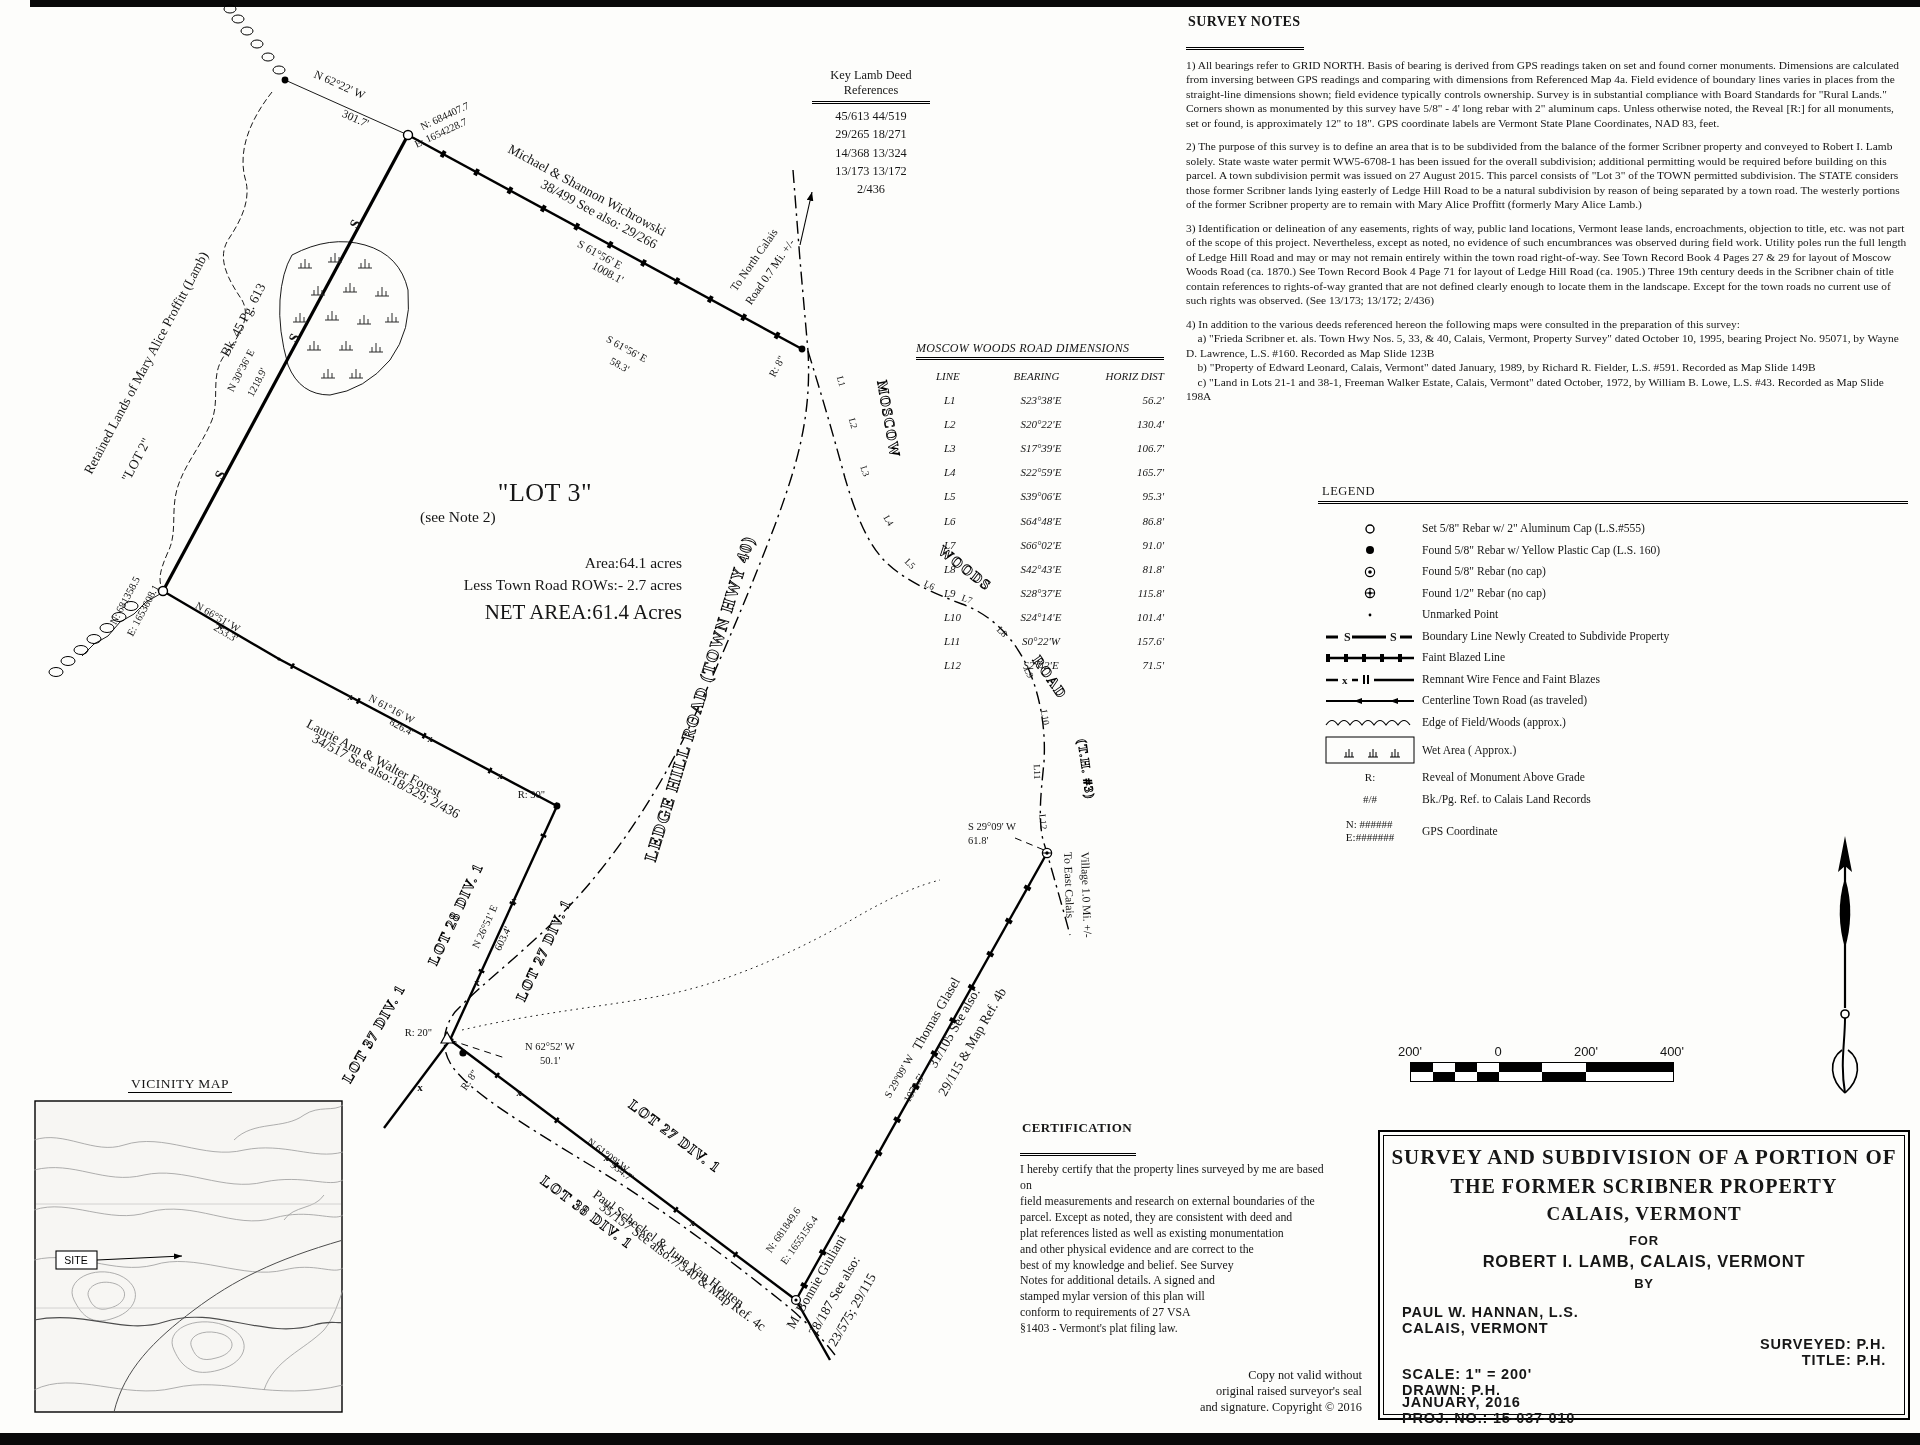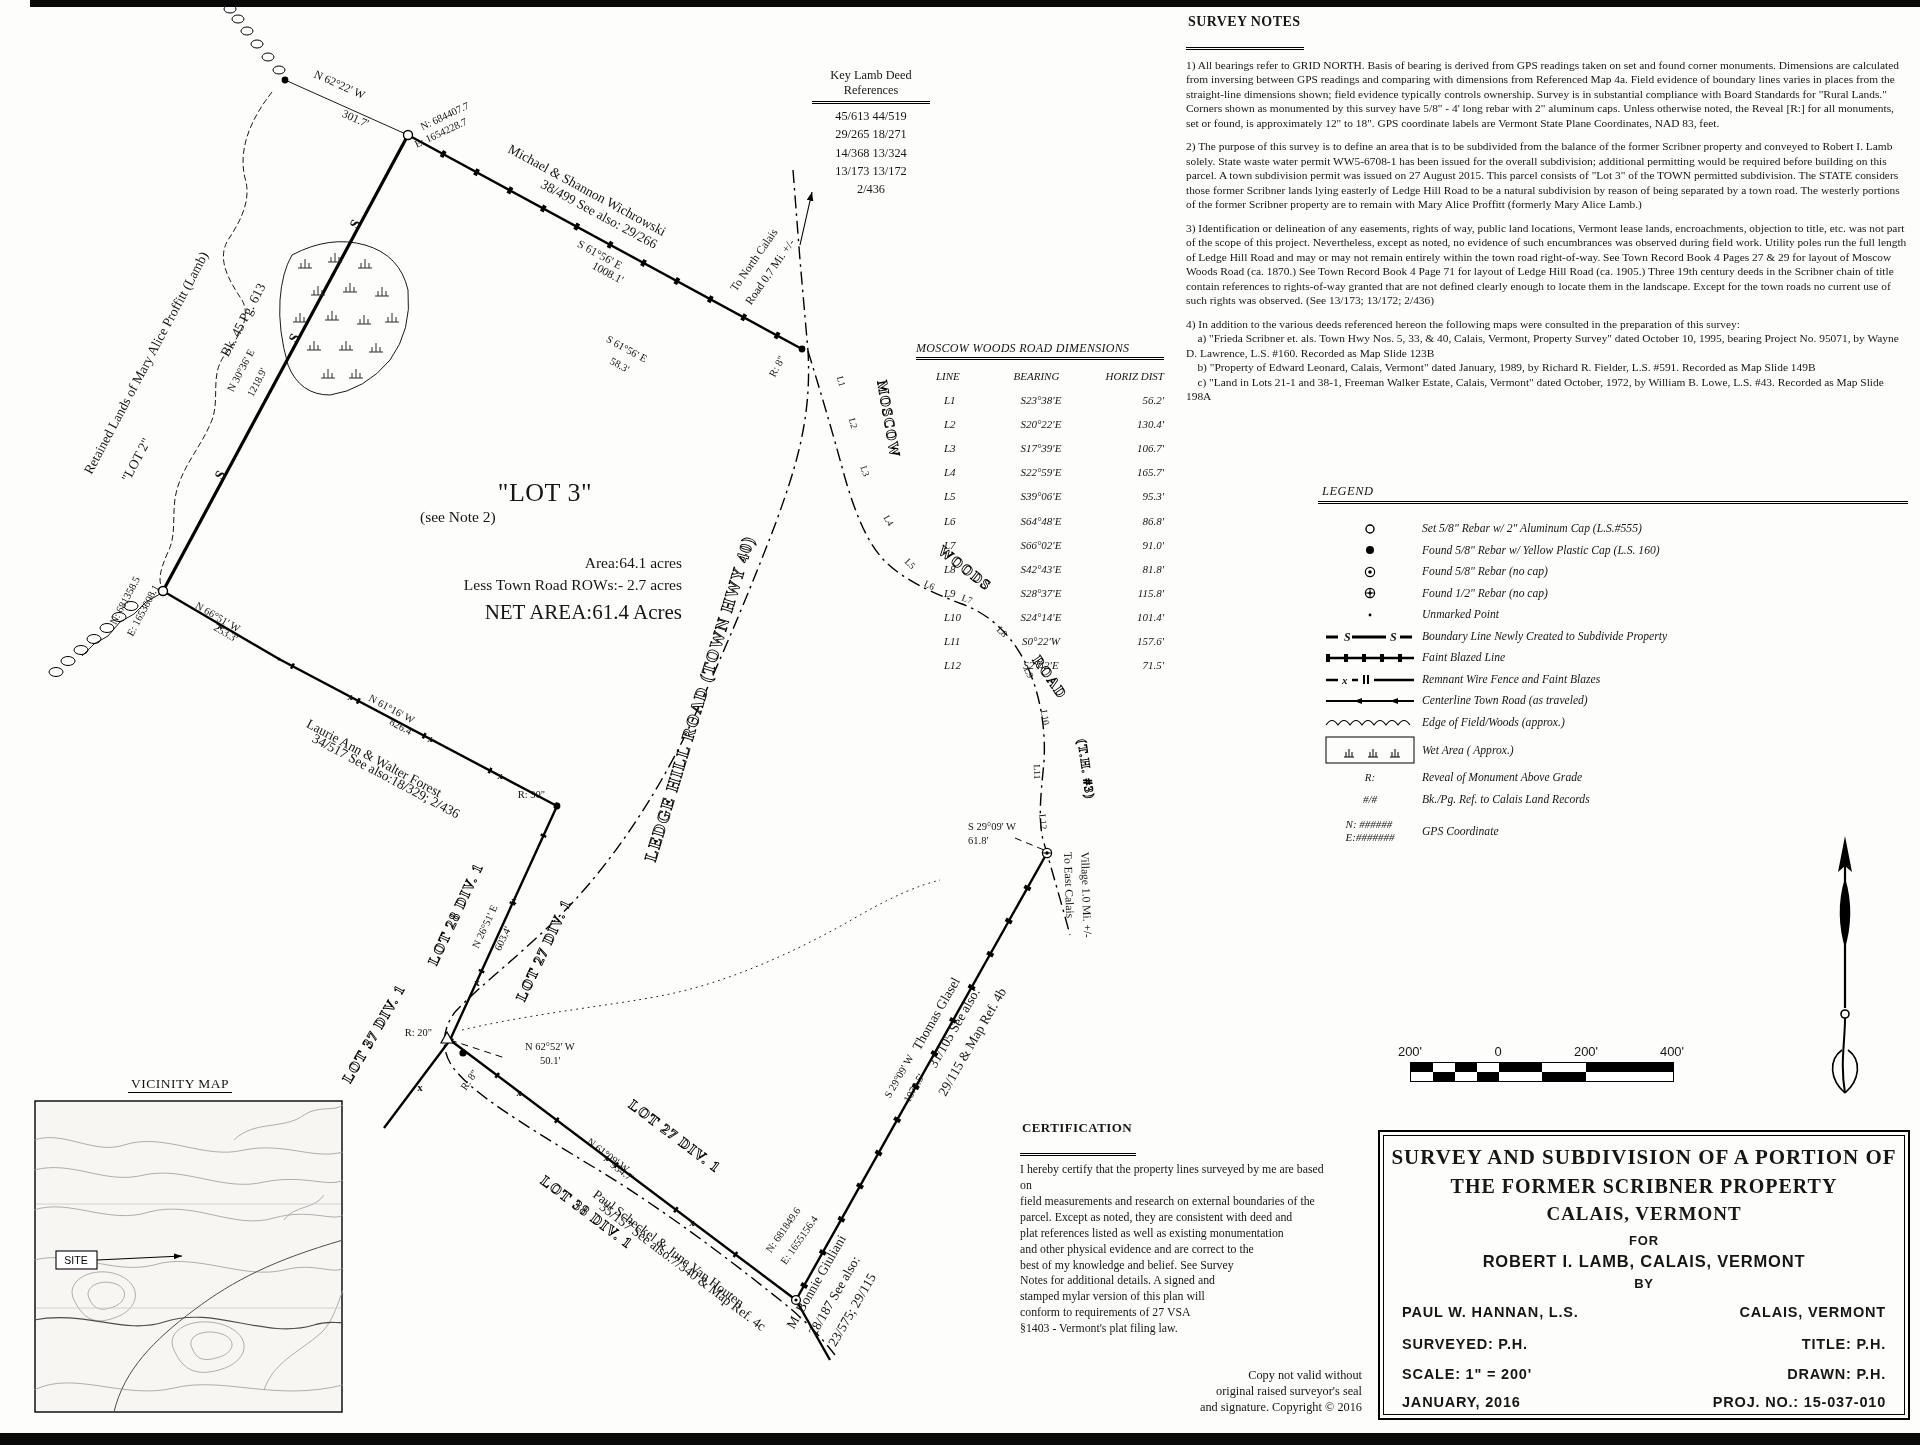--- a/index.html
+++ b/index.html
@@ -22,21 +22,21 @@
   .legend .lt{font-size:12.5px;letter-spacing:.5px;border-bottom:3px double #000;display:block;padding:0 0 2px 4px;margin-bottom:14px;}
   .lg-row{display:flex;align-items:center;min-height:21.5px;font-size:11.6px;}
   .lg-sym{width:104px;display:flex;justify-content:center;align-items:center;flex:none;}
   .lg-symtxt{font-size:11px;white-space:pre-line;text-align:left;line-height:1.2;}
   .cert .body{font-size:11.8px;line-height:1.35;white-space:pre-line;margin-top:6px;}
   
   .tblock{border:2.5px solid #000;}
   .tblock .inner{position:absolute;inset:3px;border:1.2px solid #000;}
   .tb-big{font-weight:bold;text-align:center;letter-spacing:1px;line-height:1.32;}
   .tb-sans{font-family:"Liberation Sans",sans-serif;font-weight:bold;letter-spacing:.8px;font-size:14.5px;}
-  .tb-row{position:absolute;left:22px;right:22px;display:flex;justify-content:space-between;}
+  .tb-row{position:absolute;left:22px;right:22px;display:flex;justify-content:space-between;flex-direction:column;}
   
   .sb-wrap{font-family:"Liberation Sans",sans-serif;font-size:13px;}
   .sb-labels{position:relative;height:18px;}
   .sb-labels span{position:absolute;transform:translateX(-50%);}
   .sbar{display:flex;flex-direction:column;border:1.5px solid #000;width:262px;}
   .sb-r{display:flex;height:9px;}
   .sb-r div{height:100%;}
   .bk{background:#000;} .wt{background:#fff;}
   .copy{font-size:12.3px;text-align:right;line-height:1.3;white-space:pre-line;}
   .vtitle{font-size:13.5px;letter-spacing:.5px;border-bottom:1.5px solid #000;padding:0 3px 1px 3px;}
@@ -356,21 +356,21 @@
         <span class="c2">S0°22'W</span>
         <span class="c3">157.6'</span>
       </div>
     <div class="mrow">
         <span class="c1">L12</span>
         <span class="c2">S2°42'E</span>
         <span class="c3">71.5'</span>
       </div>
   </div>
 
-  <div class="abs legend" style="left:1318px;top:484px;width:590px;font-style:italic;">
+  <div class="abs legend" style="left:1318px;top:484px;width:590px;">
     <span class="lt">LEGEND</span>
 
     <div class="lg-row">
       <span class="lg-sym">
           <svg width="20" height="14">
             <circle cx="10" cy="7" r="4" fill="#fff" stroke="#000" stroke-width="1.4"></circle>
           </svg>
         </span>
       <span>Set 5/8" Rebar w/ 2" Aluminum Cap (L.S.#555)</span>
     </div>

